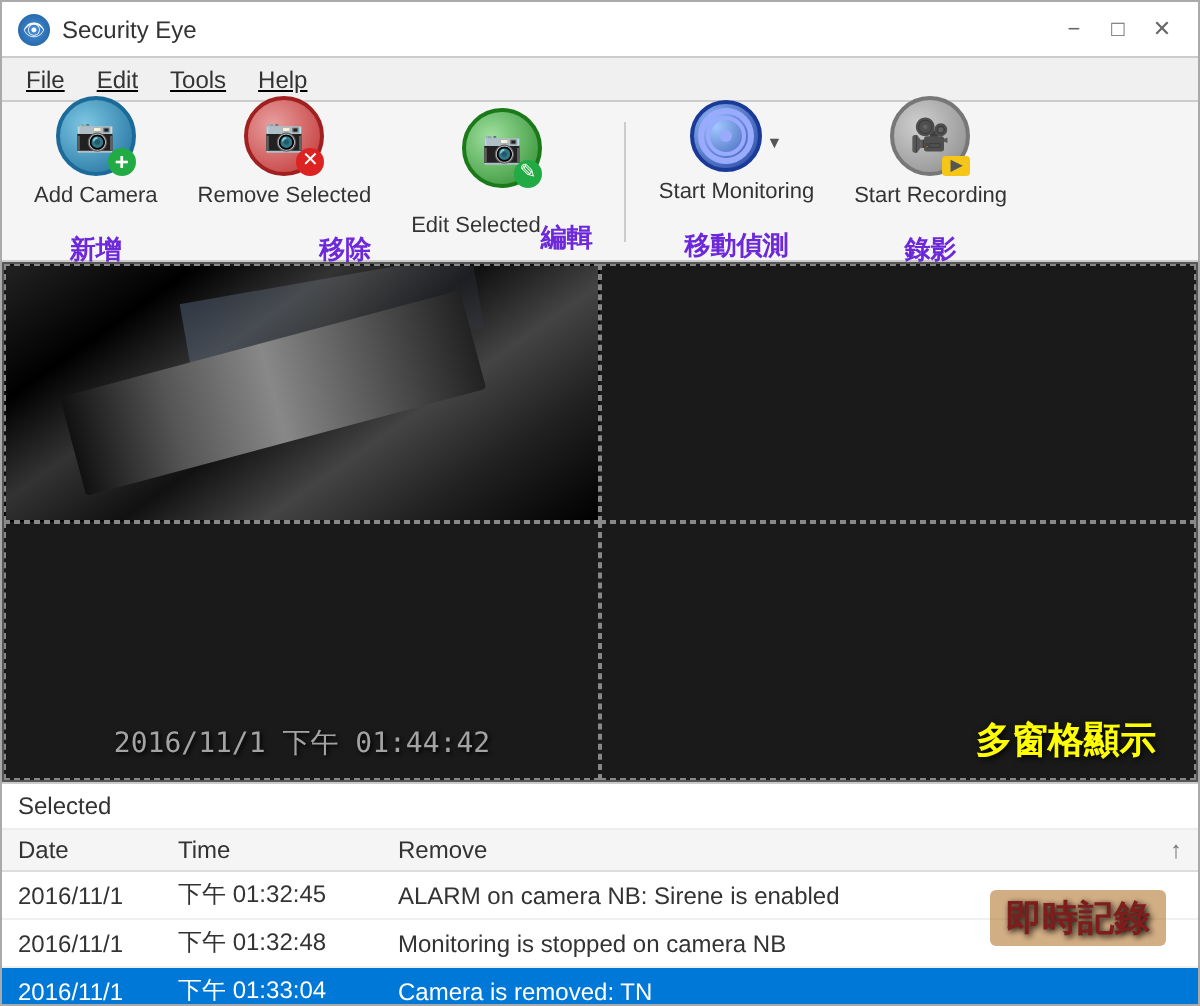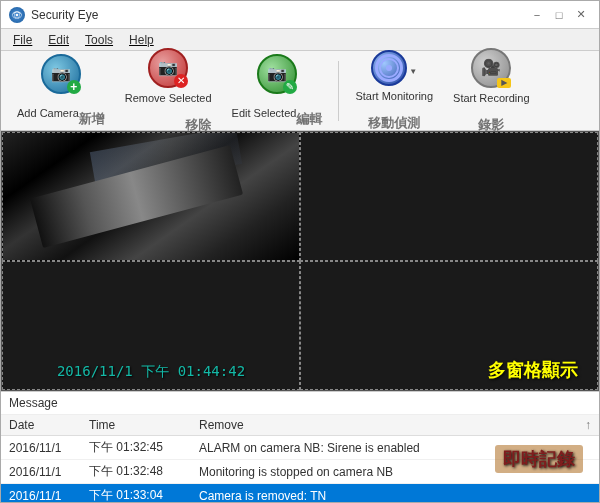--- a/index.html
+++ b/index.html
@@ -107,21 +107,21 @@
       font-size: 20px;
     }
     .toolbar-label {
       font-size: 11px;
       color: #333;
       text-align: center;
       white-space: nowrap;
     }
     .toolbar-label-cn {
       font-size: 13px;
-      color: #737373;
+      color: #6d28d9;
       font-weight: bold;
       text-align: center;
       margin-top: 12px;
     }
     .toolbar-separator {
       width: 1px;
       height: 60px;
       background: #ccc;
       margin: 0 4px;
     }
@@ -285,21 +285,21 @@
       height: 30%;
       background: linear-gradient(120deg, rgba(100,120,150,0.4), rgba(200,210,220,0.15), rgba(50,60,80,0.2));
       transform: rotate(-10deg);
     }
 
     .timestamp-overlay {
       position: absolute;
       bottom: 8px;
       left: 50%;
       transform: translateX(-50%);
-      color: #14b8a6;
+      color: #a3a3a3;
       font-size: 14px;
       font-family: monospace;
       white-space: nowrap;
       text-shadow: 1px 1px 2px #000;
     }
     .multi-view-label {
       position: absolute;
       bottom: 8px;
       right: 20px;
       color: #ffff00;
@@ -412,21 +412,21 @@
     <span class="menu-item">Tools</span>
     <span class="menu-item">Help</span>
   </div>
 
   <div class="toolbar">
 
     <button class="toolbar-btn">
       <div class="toolbar-icon icon-add-camera">
         <span class="icon-camera-inner">📷</span>
       </div>
-      <div style="display:flex;flex-direction:row;align-items:center;">
+      <div style="display:flex;flex-direction:column;align-items:center;">
         <span class="toolbar-label">Add Camera</span>
         <span class="toolbar-label-cn">新增</span>
       </div>
     </button>
 
     <button class="toolbar-btn">
       <div class="toolbar-icon icon-remove">
         <span class="icon-camera-inner">📷</span>
       </div>
       <div style="display:flex;flex-direction:column;align-items:flex-end;">
@@ -493,21 +493,21 @@
 
     <div class="video-cell" style="position:relative;">
       <div class="video-cell-content"></div>
     </div>
 
     <div class="multi-view-label" style="position:absolute;bottom:8px;right:20px;z-index:10;">多窗格顯示</div>
 
   </div>
 
   <div class="messages-panel" style="position:relative;">
-    <div class="messages-header">Message</div>
+    <div class="messages-header">Selected</div>
     <div style="overflow:auto;flex:1;position:relative;">
       <table class="messages-table">
         <thead>
           <tr>
             <th style="width:80px;margin-top:46px;">Date</th>
             <th style="width:110px;">Time</th>
             <th style="width:auto;">
               <span>Remove</span>
               <span style="float:right;color:#777;">↑</span>
             </th>

